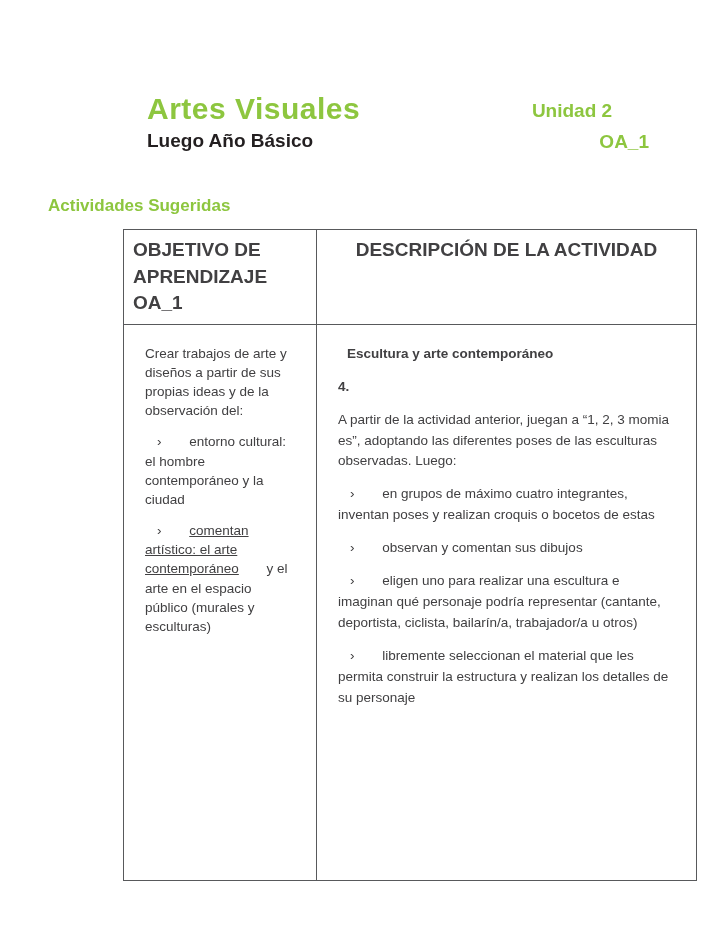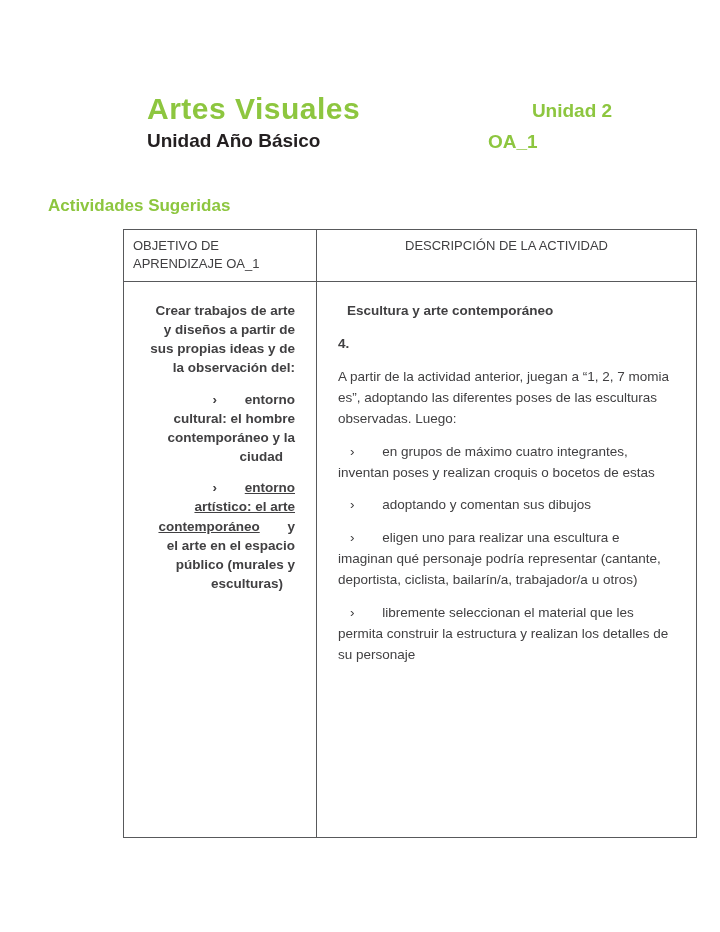--- a/index.html
+++ b/index.html
@@ -27,21 +27,21 @@
     font-size: 19px; font-weight: bold; color: #231f20;
   }
   .unit-label {
     position: absolute; left: 440px; top: 52px; width: 168px;
     font-size: 19px; font-weight: bold; color: var(--green);
     text-align: center;
   }
   .oa-label {
     position: absolute; left: 440px; top: 83px; width: 161px;
     font-size: 19px; font-weight: bold; color: var(--green);
-    text-align: left;
+    text-align: right;
   }
 
   
   .section-title {
     position: absolute; left: 0; top: 148px; width: 720px;
     text-align: left;
     font-size: 17px; font-weight: bold; color: var(--green);
   }
 
   
@@ -56,52 +56,51 @@
   .activities-table th,
   .activities-table td {
     border: 1px solid var(--border);
     vertical-align: top;
     padding: 7px 9px;
   }
   .col-objective { width: 193px; }
   .col-activity  { width: 380px; }
 
   .activities-table th {
-    font-size: 13px;
-    font-weight: normal;
+    font-size: 19px;
+    font-weight: bold;
     line-height: 1.4;
     height: 52px;
   }
   th.objective-header { text-align: left; }
   th.activity-header  { }
 
   .body-row td { height: 556px; }
 
   .objective-cell {
-    font-weight: bold;
+    font-weight: normal;
     line-height: 1.42;
-    text-align: right;
   }
   .objective-cell p { margin-bottom: 10px; }
 
   .activity-cell { line-height: 1.55; }
   .activity-cell p { margin-bottom: 9px; }
   .activity-cell .bold { font-weight: bold; }
   .activity-cell .heading { margin-bottom: 10px; padding-left: 9px; }
   .activity-cell .number { margin-bottom: 11px; }
 
   .u { text-decoration: underline; }
 </style>
 </head>
 <body>
 
 <div class="page">
 
   <h1 class="doc-title">Artes Visuales</h1>
-  <h2 class="doc-subtitle">Unidad Año Básico</h2>
+  <h2 class="doc-subtitle">Luego Año Básico</h2>
   <div class="unit-label">Unidad 2</div>
   <div class="oa-label">OA_1</div>
 
   <h3 class="section-title">Actividades Sugeridas</h3>
 
   <table class="activities-table">
     <colgroup>
       <col class="col-objective">
       <col class="col-activity">
     </colgroup>
@@ -110,29 +109,29 @@
         <th class="objective-header">OBJETIVO DE APRENDIZAJE OA_1</th>
         <th class="activity-header">DESCRIPCIÓN DE LA ACTIVIDAD</th>
       </tr>
     </thead>
     <tbody>
       <tr class="body-row">
 
         <td class="objective-cell">
           <p>Crear trabajos de arte y diseños a partir de sus propias ideas y de la observación del:</p>
           <p><span>›</span> <span>entorno cultural: el hombre contemporáneo y la ciudad</span></p>
-          <p><span>›</span> <span class="u">entorno artístico: el arte contemporáneo</span><span> y el arte en el espacio público (murales y esculturas)</span></p>
+          <p><span>›</span> <span class="u">comentan artístico: el arte contemporáneo</span><span> y el arte en el espacio público (murales y esculturas)</span></p>
         </td>
 
         <td class="activity-cell">
           <p class="bold heading">Escultura y arte contemporáneo</p>
           <p class="bold number">4.</p>
-          <p>A partir de la actividad anterior, juegan a “1, 2, 7 momia es”, adoptando las diferentes poses de las esculturas observadas. Luego:</p>
+          <p>A partir de la actividad anterior, juegan a “1, 2, 3 momia es”, adoptando las diferentes poses de las esculturas observadas. Luego:</p>
           <p><span>›</span> <span>en grupos de máximo cuatro integrantes, inventan poses y realizan croquis o bocetos de estas</span></p>
-          <p><span>›</span> <span>adoptando y comentan sus dibujos</span></p>
+          <p><span>›</span> <span>observan y comentan sus dibujos</span></p>
           <p><span>›</span> <span>eligen uno para realizar una escultura e imaginan qué personaje podría representar (cantante, deportista, ciclista, bailarín/a, trabajador/a u otros)</span></p>
           <p><span>›</span> <span>libremente seleccionan el material que les permita construir la estructura y realizan los detalles de su personaje</span></p>
         </td>
 
       </tr>
     </tbody>
   </table>
 
 </div>
 

